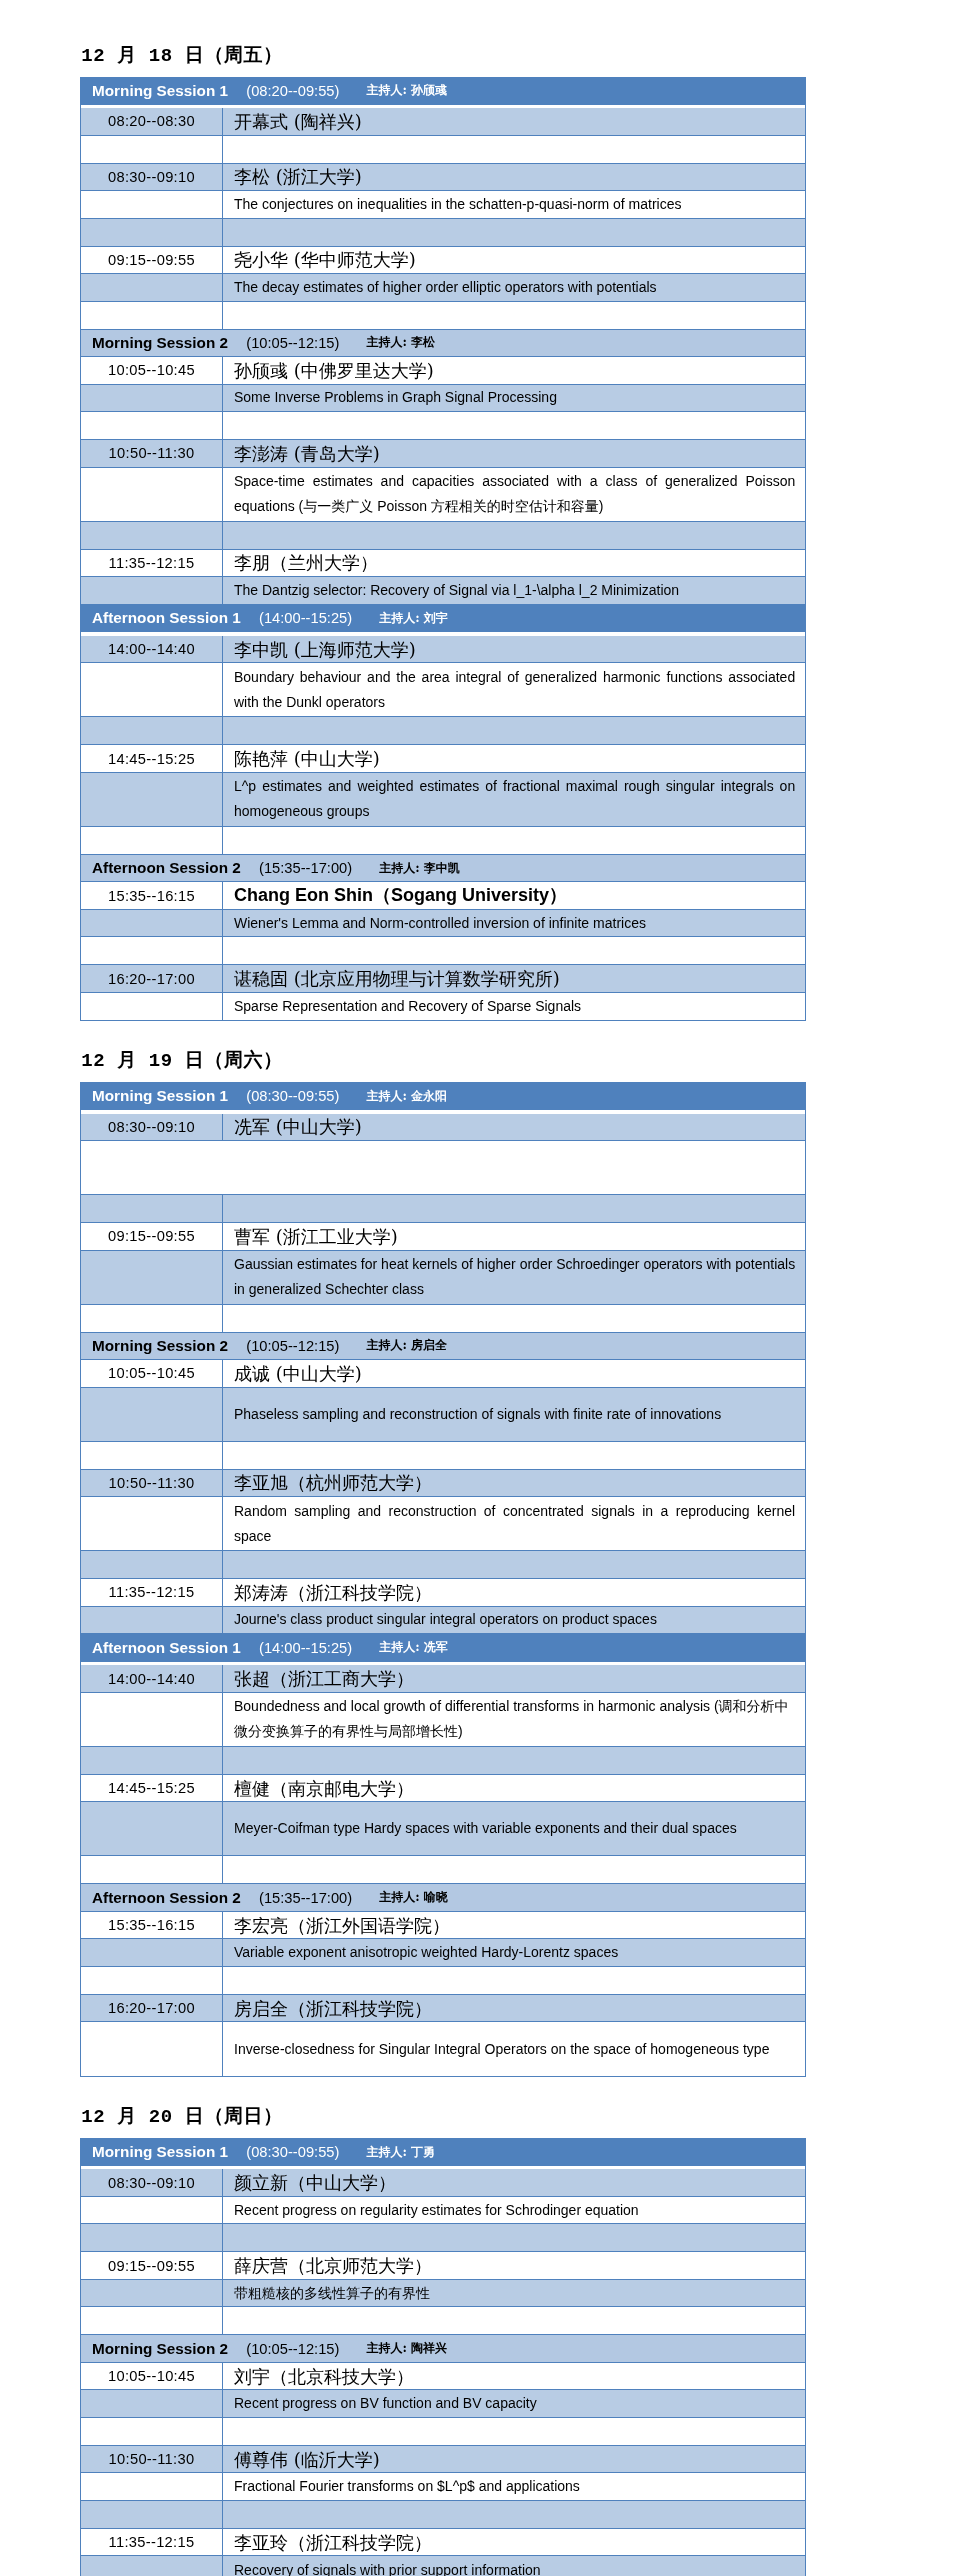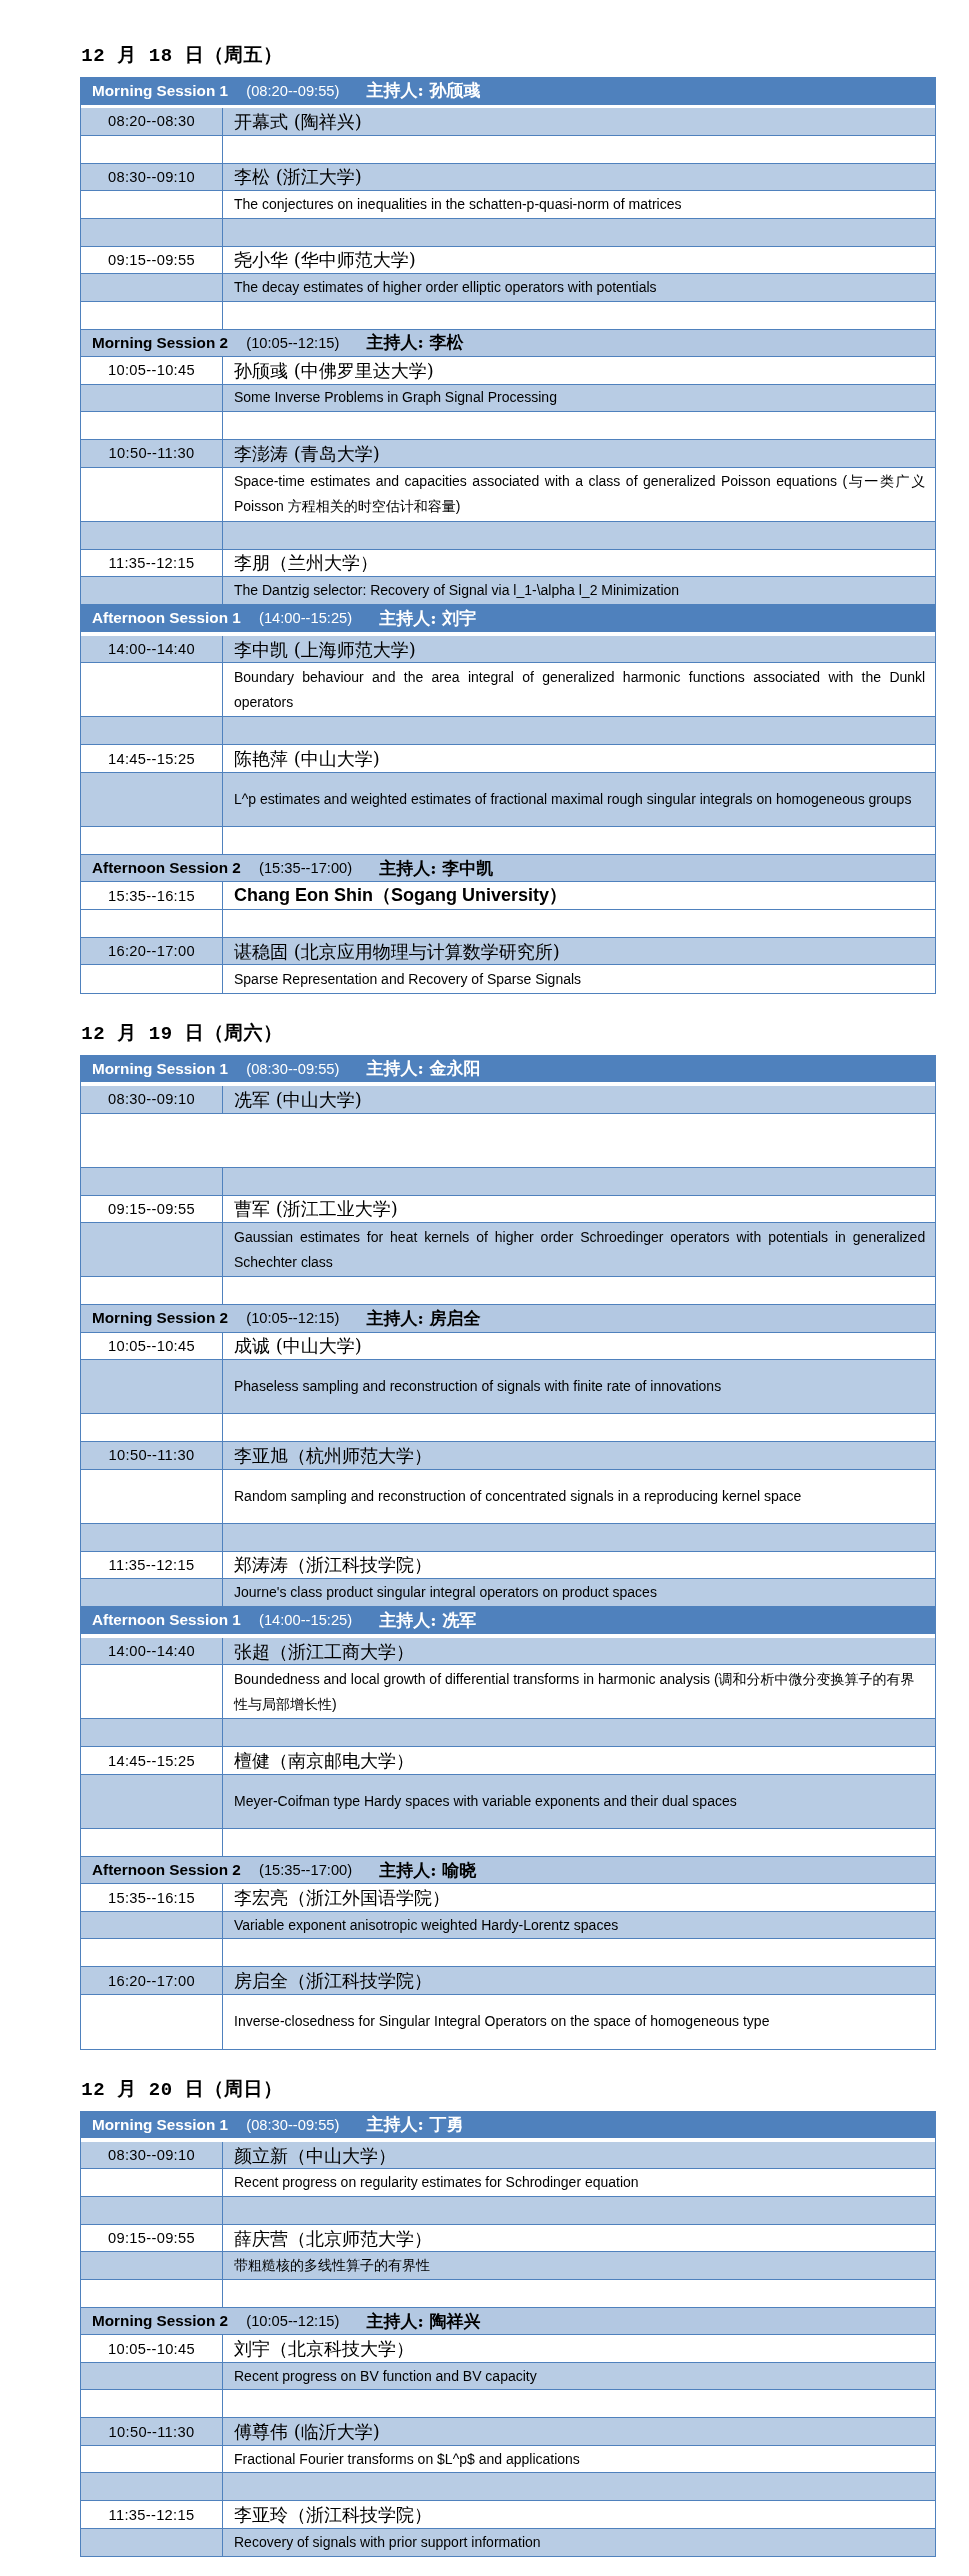--- a/index.html
+++ b/index.html
@@ -16,38 +16,38 @@
   .day-title {
     font-family: Liberation Mono, monospace;
     font-weight: bold;
     font-size: 19px;
     line-height: 24.4px;
     margin: 0 0 8.6px 1.2px;
     letter-spacing: 0.6px;
   }
   .day:not(:first-child) .day-title { margin-top: 28px; }
   .tbl {
-    width: 856px;
+    width: 726px;
     border-left: 1.8px solid var(--border);
     border-right: 1.8px solid var(--border);
     border-bottom: 1.8px solid var(--border);
     box-sizing: border-box;
   }
   .shead {
     height: 27.5px;
     display: flex;
     align-items: center;
     padding-left: 11px;
     box-sizing: border-box;
   }
   .shead.dark { background: var(--dark); color: #ffffff; }
   .shead.light { background: var(--lighthead); color: #000; border-bottom: 1.8px solid var(--border); }
   .shead .lbl { font-weight: bold; font-size: 15.3px; }
   .shead .tm  { font-size: 14.7px; margin-left: 18.3px; }
-  .shead .ch  { font-weight: bold; font-size: 17px; margin-left: 27px; font-family: "DejaVu Serif", serif; }
+  .shead .ch  { font-weight: bold; font-size: 12px; margin-left: 27px; font-family: "DejaVu Serif", serif; }
   .hgap { height: 3.7px; background: #ffffff; }
   .row {
     display: flex;
     box-sizing: border-box;
     border-bottom: 1.8px solid var(--border);
     height: 27.5px;
   }
   .row:last-child { border-bottom: none; }
   .row.two { height: 54px; }
   .row.spacer { height: 28px; background: #ffffff; }
@@ -220,20 +220,26 @@
           <span class="lbl">Afternoon Session 2</span>
           <span class="tm">(15:35--17:00)</span>
           <span class="ch">主持人: 李中凯</span>
         </div>
         <div class="row plain">
           <div class="tcell">15:35--16:15</div>
           <div class="ccell speaker latin">
             <div class="inner">Chang Eon Shin（Sogang University）</div>
           </div>
         </div>
+        <div class="row shaded">
+          <div class="tcell"></div>
+          <div class="ccell talk">
+            <div class="inner">Wiener's Lemma and Norm-controlled inversion of infinite matrices</div>
+          </div>
+        </div>
         <div class="row plain spacer">
           <div class="tcell"></div>
           <div class="ccell talk"></div>
         </div>
         <div class="row shaded">
           <div class="tcell">16:20--17:00</div>
           <div class="ccell speaker">
             <div class="inner">谌稳固 (北京应用物理与计算数学研究所)</div>
           </div>
         </div>

